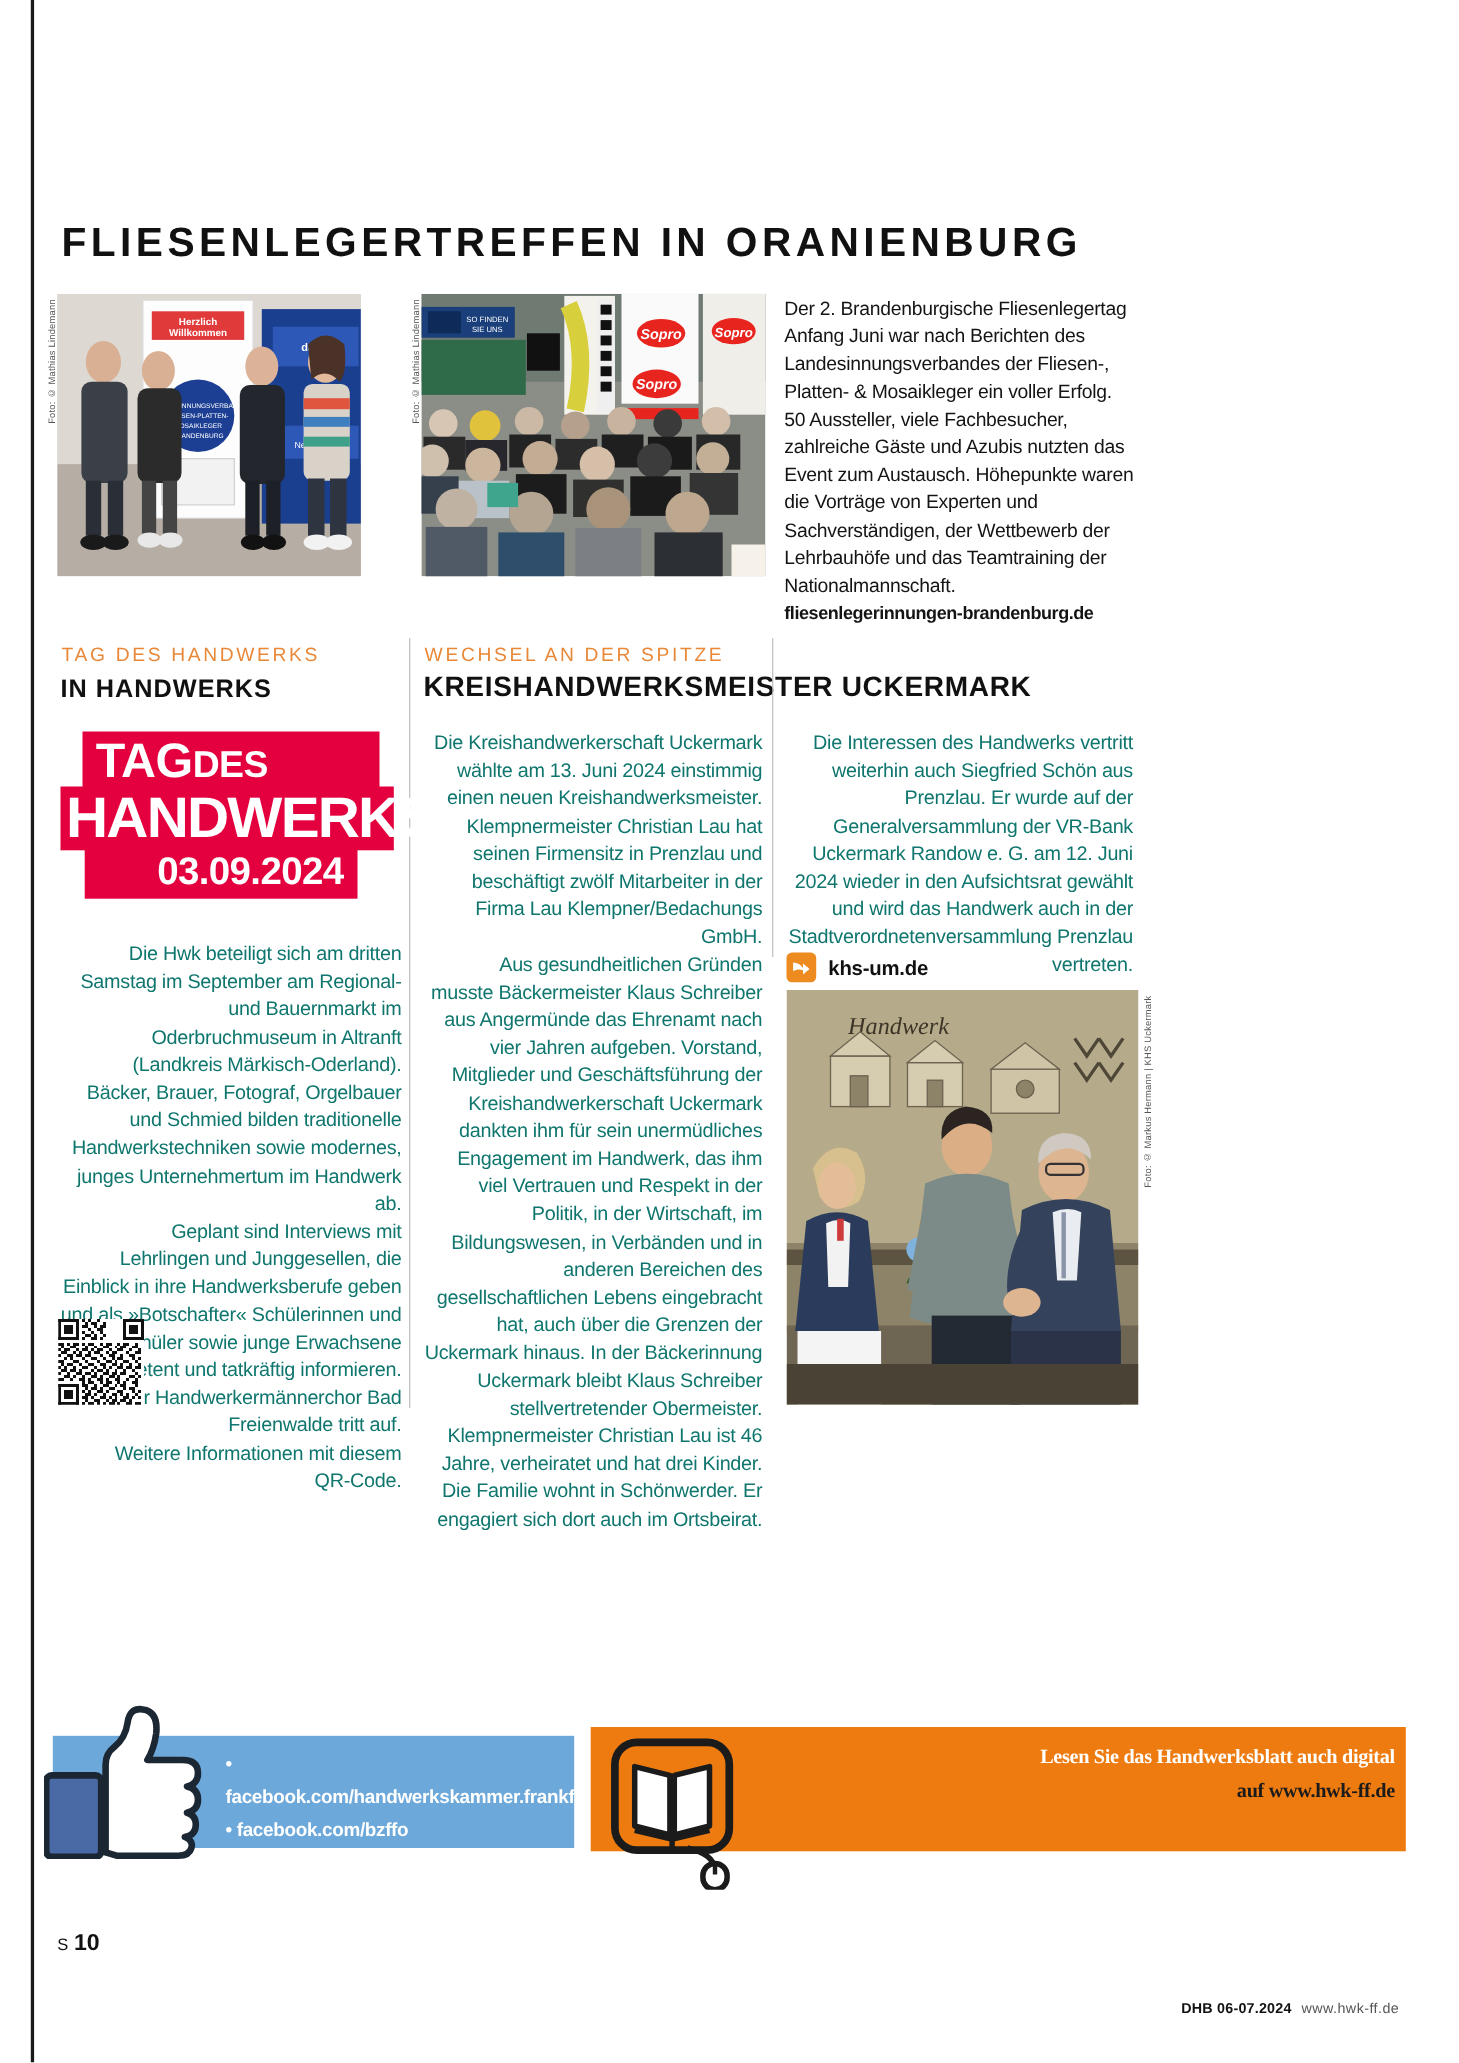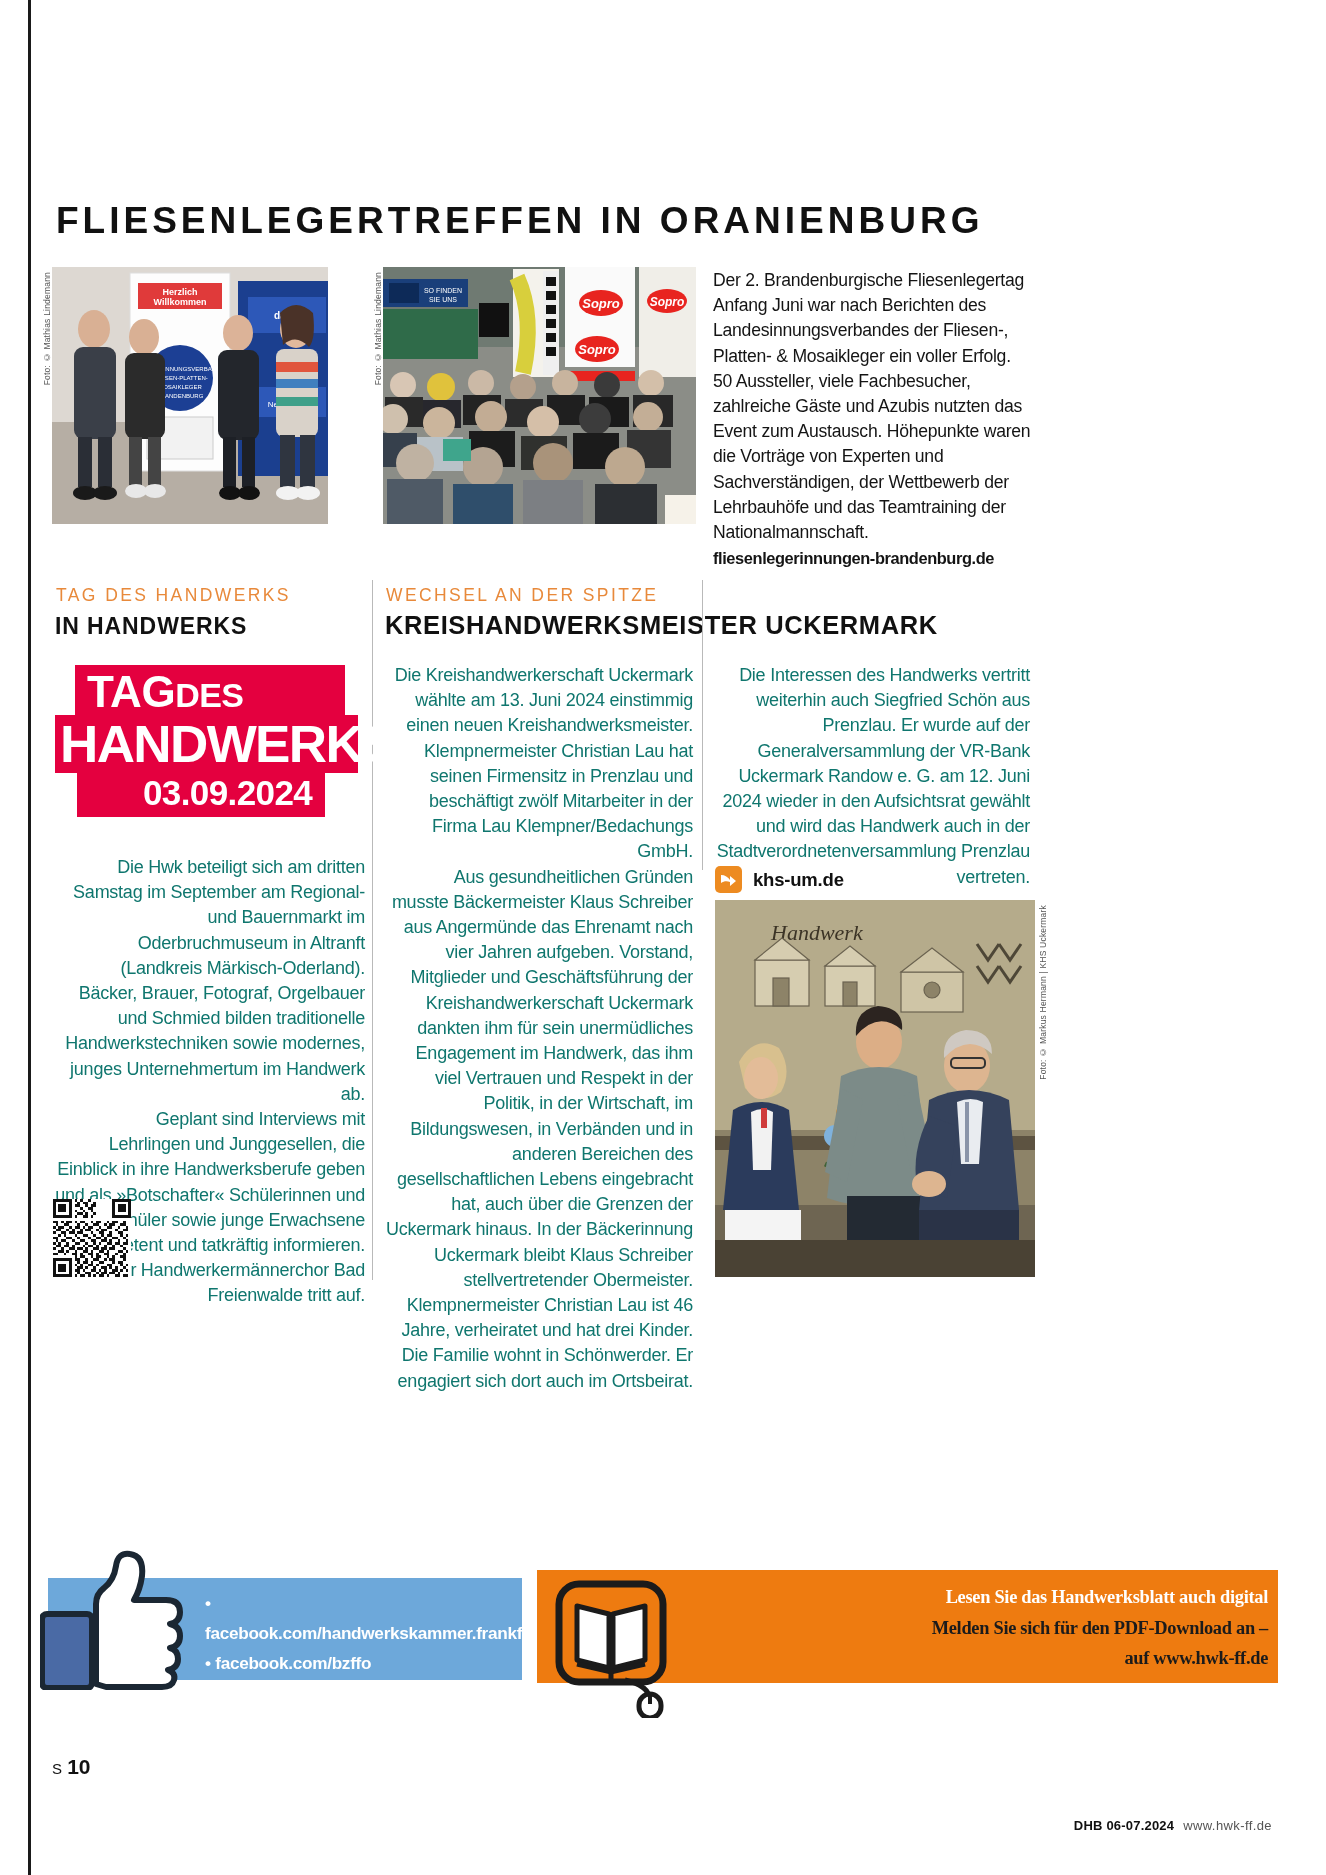--- a/index.html
+++ b/index.html
@@ -458,20 +458,21 @@
     <div class="tdh-bar tdh-b3"></div>
     <div class="tdh-l1"><span>TAG</span><span class="small">DES</span></div>
     <div class="tdh-l2">HANDWERKS</div>
     <div class="tdh-l3">03.09.2024</div>
   </div>
 
   <div class="bodycol col-left">
     <p>Die Hwk beteiligt sich am dritten Samstag im September am Regional- und Bauernmarkt im Oderbruchmuseum in Altranft (Landkreis Märkisch-Oderland).</p>
     <p class="ind">Bäcker, Brauer, Fotograf, Orgelbauer und Schmied bilden traditionelle Handwerkstechniken sowie modernes, junges Unternehmertum im Handwerk ab.</p>
     <p class="ind">Geplant sind Interviews mit Lehrlingen und Junggesellen, die Einblick in ihre Handwerksberufe geben und als »Botschafter« Schülerinnen und Schüler sowie junge Erwachsene kompetent und tatkräftig informieren. Auch der Handwerkermännerchor Bad Freienwalde tritt auf.</p>
+    <p class="ind">Weitere Informationen mit diesem QR-Code.</p>
   </div>
 
   <div class="qr-code">
     <svg width="78" height="78" viewBox="0 0 29 29" shape-rendering="crispEdges" xmlns="http://www.w3.org/2000/svg">
       <rect width="29" height="29" fill="#fff"></rect>
       <g fill="#111">
         <rect x="0" y="0" width="7" height="1"></rect>
           <rect x="0" y="6" width="7" height="1"></rect>
         <rect x="0" y="0" width="1" height="7"></rect>
           <rect x="6" y="0" width="1" height="7"></rect>
@@ -800,21 +801,20 @@
       <path d="M92 28 L60 36 L60 90 L92 82 Z" fill="#ffffff" stroke="#1b1b1b" stroke-width="5" stroke-linejoin="round"></path>
       <path d="M24 86 L58 94 L92 86" fill="none" stroke="#1b1b1b" stroke-width="5"></path>
       <path d="M58 94 L58 104" stroke="#1b1b1b" stroke-width="5"></path>
       <path d="M72 102 Q96 108 96 120" fill="none" stroke="#1b1b1b" stroke-width="5"></path>
       <rect x="86" y="116" width="22" height="24" rx="11" fill="#ffffff" stroke="#1b1b1b" stroke-width="5"></rect>
       <path d="M97 118 L97 126" stroke="#1b1b1b" stroke-width="4"></path>
     </svg>
   </div>
   <div class="pdf-text">
     <div class="white">Lesen Sie das Handwerksblatt auch digital</div>
-    <div>Melden Sie sich für den PDF-Download an –</div>
     <div>auf www.hwk-ff.de</div>
   </div>
 
   <div class="footer-left">
     <span>S</span>
     <b>10</b>
   </div>
   <div class="footer-right">
     <b>DHB 06-07.2024</b><span class="u">www.hwk-ff.de</span>
   </div>

